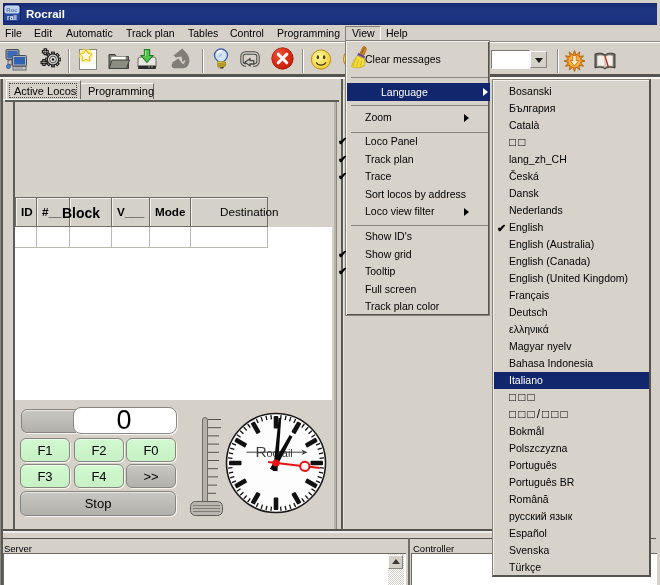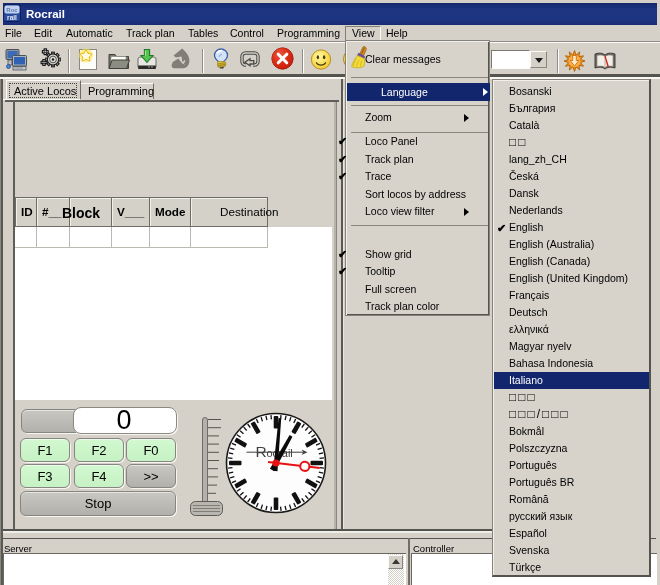--- a/index.html
+++ b/index.html
@@ -375,20 +375,21 @@
     </div>
     <div class="sep" style="top:64px;"></div>
     <div class="mi" style="top:68px;">Zoom<span class="arr" style="top:5px;"></span></div>
     <div class="sep" style="top:91px;"></div>
     <div class="mi" style="top:92px;"><span class="chk" style="left:-27px;">✔</span>Loco Panel</div>
     <div class="mi" style="top:109.6px;"><span class="chk" style="left:-27px;">✔</span>Track plan</div>
     <div class="mi" style="top:127.2px;"><span class="chk" style="left:-27px;">✔</span>Trace</div>
     <div class="mi" style="top:144.8px;">Sort locos by address</div>
     <div class="mi" style="top:162.4px;">Loco view filter<span class="arr" style="top:5px;"></span></div>
     <div class="sep" style="top:183.5px;"></div>
+    <div class="mi" style="top:187px;">Show ID's</div>
     <div class="mi" style="top:204.6px;"><span class="chk" style="left:-27px;">✔</span>Show grid</div>
     <div class="mi" style="top:222.2px;"><span class="chk" style="left:-27px;">✔</span>Tooltip</div>
     <div class="mi" style="top:239.8px;">Full screen</div>
     <div class="mi" style="top:257.4px;">Track plan color</div>
   </div>
 
   <div class="abs" style="left:492px;top:79px;width:159px;height:498px;background:#d7d3cb;border:1px solid #85827c;border-right:2px solid #55534e;border-bottom:2px solid #55534e;box-shadow:inset 1px 1px 0 #f2f0ea;box-sizing:border-box;">
     <div class="smi" style="top:3px;">Bosanski</div>
     <div class="smi" style="top:20px;">България</div>
     <div class="smi" style="top:37px;">Català</div>

